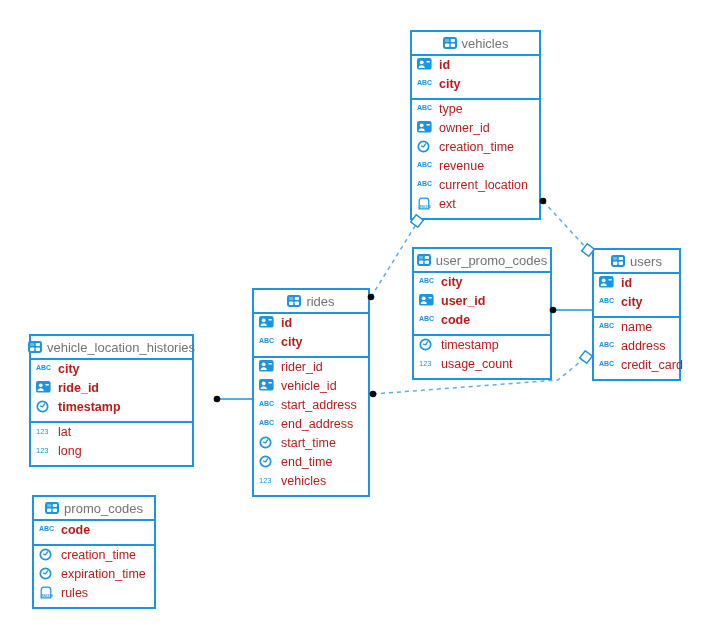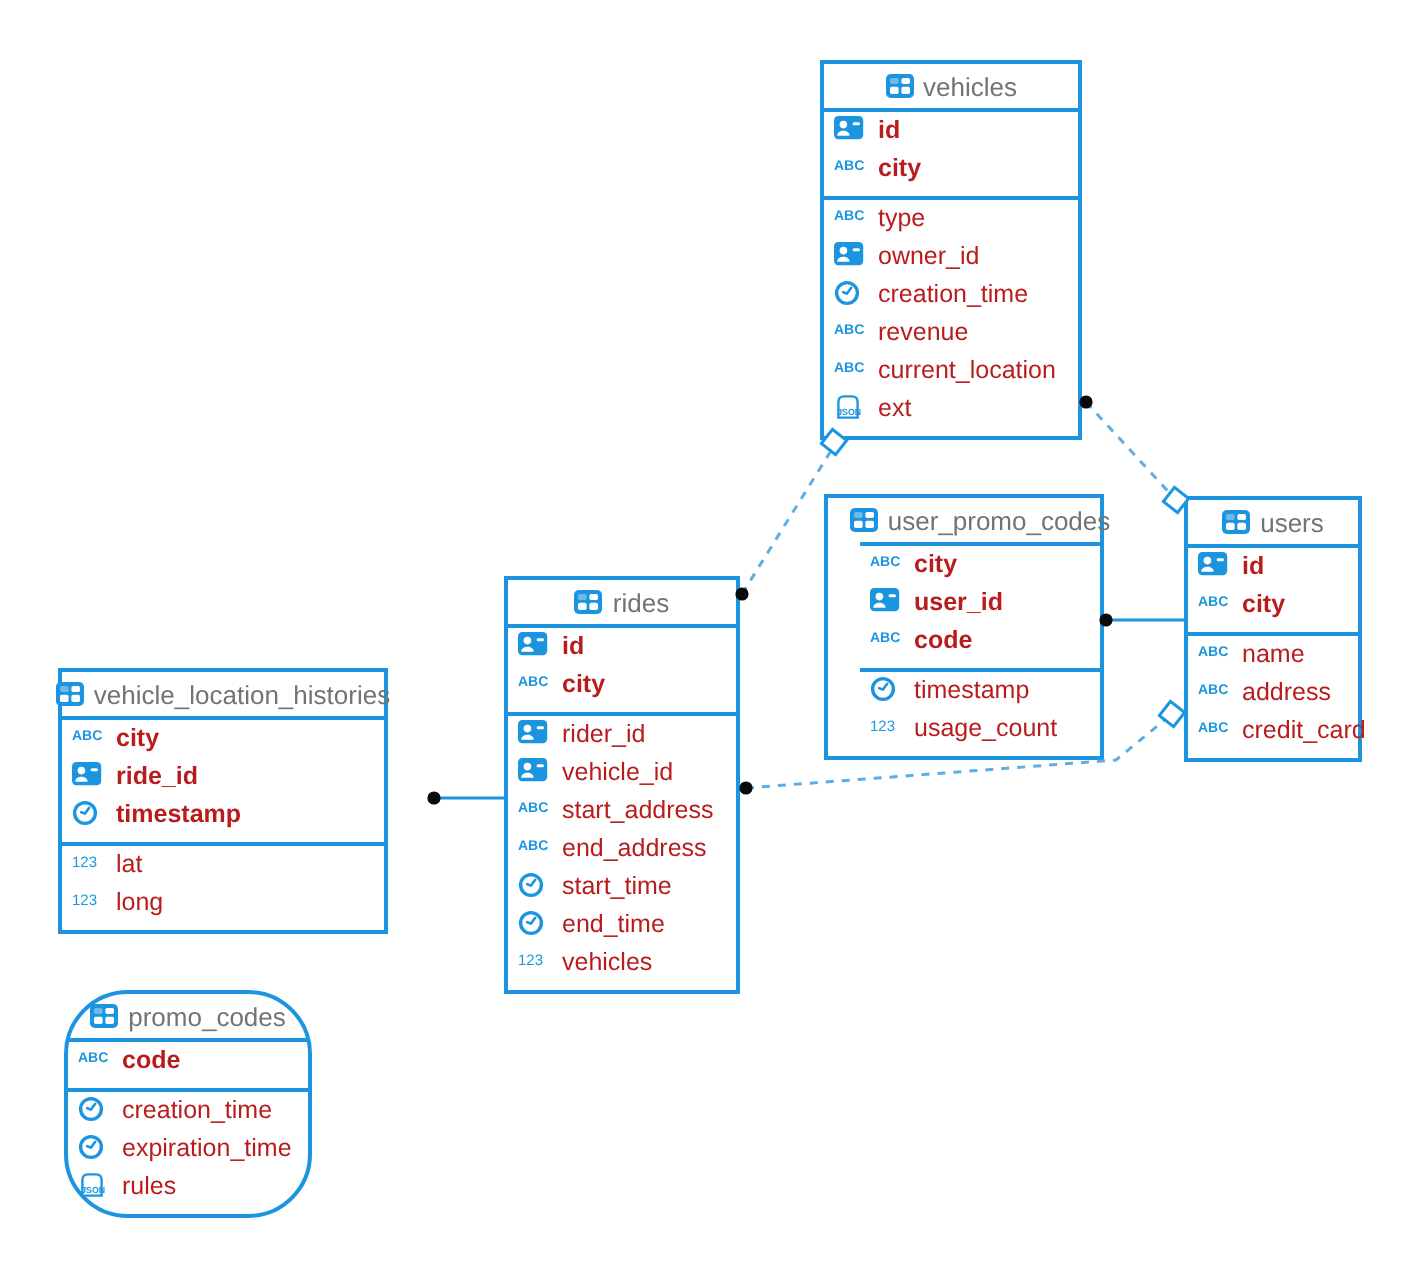--- a/index.html
+++ b/index.html
@@ -127,21 +127,21 @@
           <span class="ficon">
             <svg width="14" height="13" viewBox="0 0 14 13">
               <path d="M2.2 4 Q2.2 1.2 5 1.2 L9 1.2 Q11.8 1.2 11.8 4 L11.8 11.8 L2.2 11.8 Z" fill="#ffffff" stroke="#1b95e0" stroke-width="1.2"></path>
               <text x="1.6" y="10.6" font-size="4.4" font-weight="bold" fill="#1b95e0" font-family="Liberation Sans, sans-serif">JSON</text>
             </svg>
           </span>
           <span>ext</span>
         </div>
       </div>
     </div>
-    <div class="erd-table" style="left: 412px; top: 247px; width: 140px; padding-left: 16px;">
+    <div class="erd-table" style="left: 412px; top: 247px; width: 140px;">
       <div class="erd-header">
         <span style="display: flex;">
           <svg width="14" height="12" viewBox="0 0 14 12">
             <rect x="0" y="0" width="14" height="12" rx="2.4" fill="#1b95e0"></rect>
             <rect x="2" y="2" width="4.3" height="3" rx="0.9" fill="#6db9ea"></rect>
             <rect x="7.7" y="2" width="4.3" height="3" rx="0.9" fill="#ffffff"></rect>
             <rect x="2" y="6.4" width="4.3" height="3.6" rx="0.9" fill="#ffffff"></rect>
             <rect x="7.7" y="6.4" width="4.3" height="3.6" rx="0.9" fill="#ffffff"></rect>
           </svg>
         </span>
@@ -413,21 +413,21 @@
         <div class="erd-row">
           <span class="ficon">
             <svg width="17" height="10" viewBox="0 0 17 10">
               <text x="0" y="8.5" font-size="7.5" fill="#1b95e0" font-family="Liberation Sans, sans-serif">123</text>
             </svg>
           </span>
           <span>long</span>
         </div>
       </div>
     </div>
-    <div class="erd-table" style="left: 32px; top: 495px; width: 124px; border-radius: 32px;">
+    <div class="erd-table" style="left: 32px; top: 495px; width: 124px;">
       <div class="erd-header">
         <span style="display: flex;">
           <svg width="14" height="12" viewBox="0 0 14 12">
             <rect x="0" y="0" width="14" height="12" rx="2.4" fill="#1b95e0"></rect>
             <rect x="2" y="2" width="4.3" height="3" rx="0.9" fill="#6db9ea"></rect>
             <rect x="7.7" y="2" width="4.3" height="3" rx="0.9" fill="#ffffff"></rect>
             <rect x="2" y="6.4" width="4.3" height="3.6" rx="0.9" fill="#ffffff"></rect>
             <rect x="7.7" y="6.4" width="4.3" height="3.6" rx="0.9" fill="#ffffff"></rect>
           </svg>
         </span>

